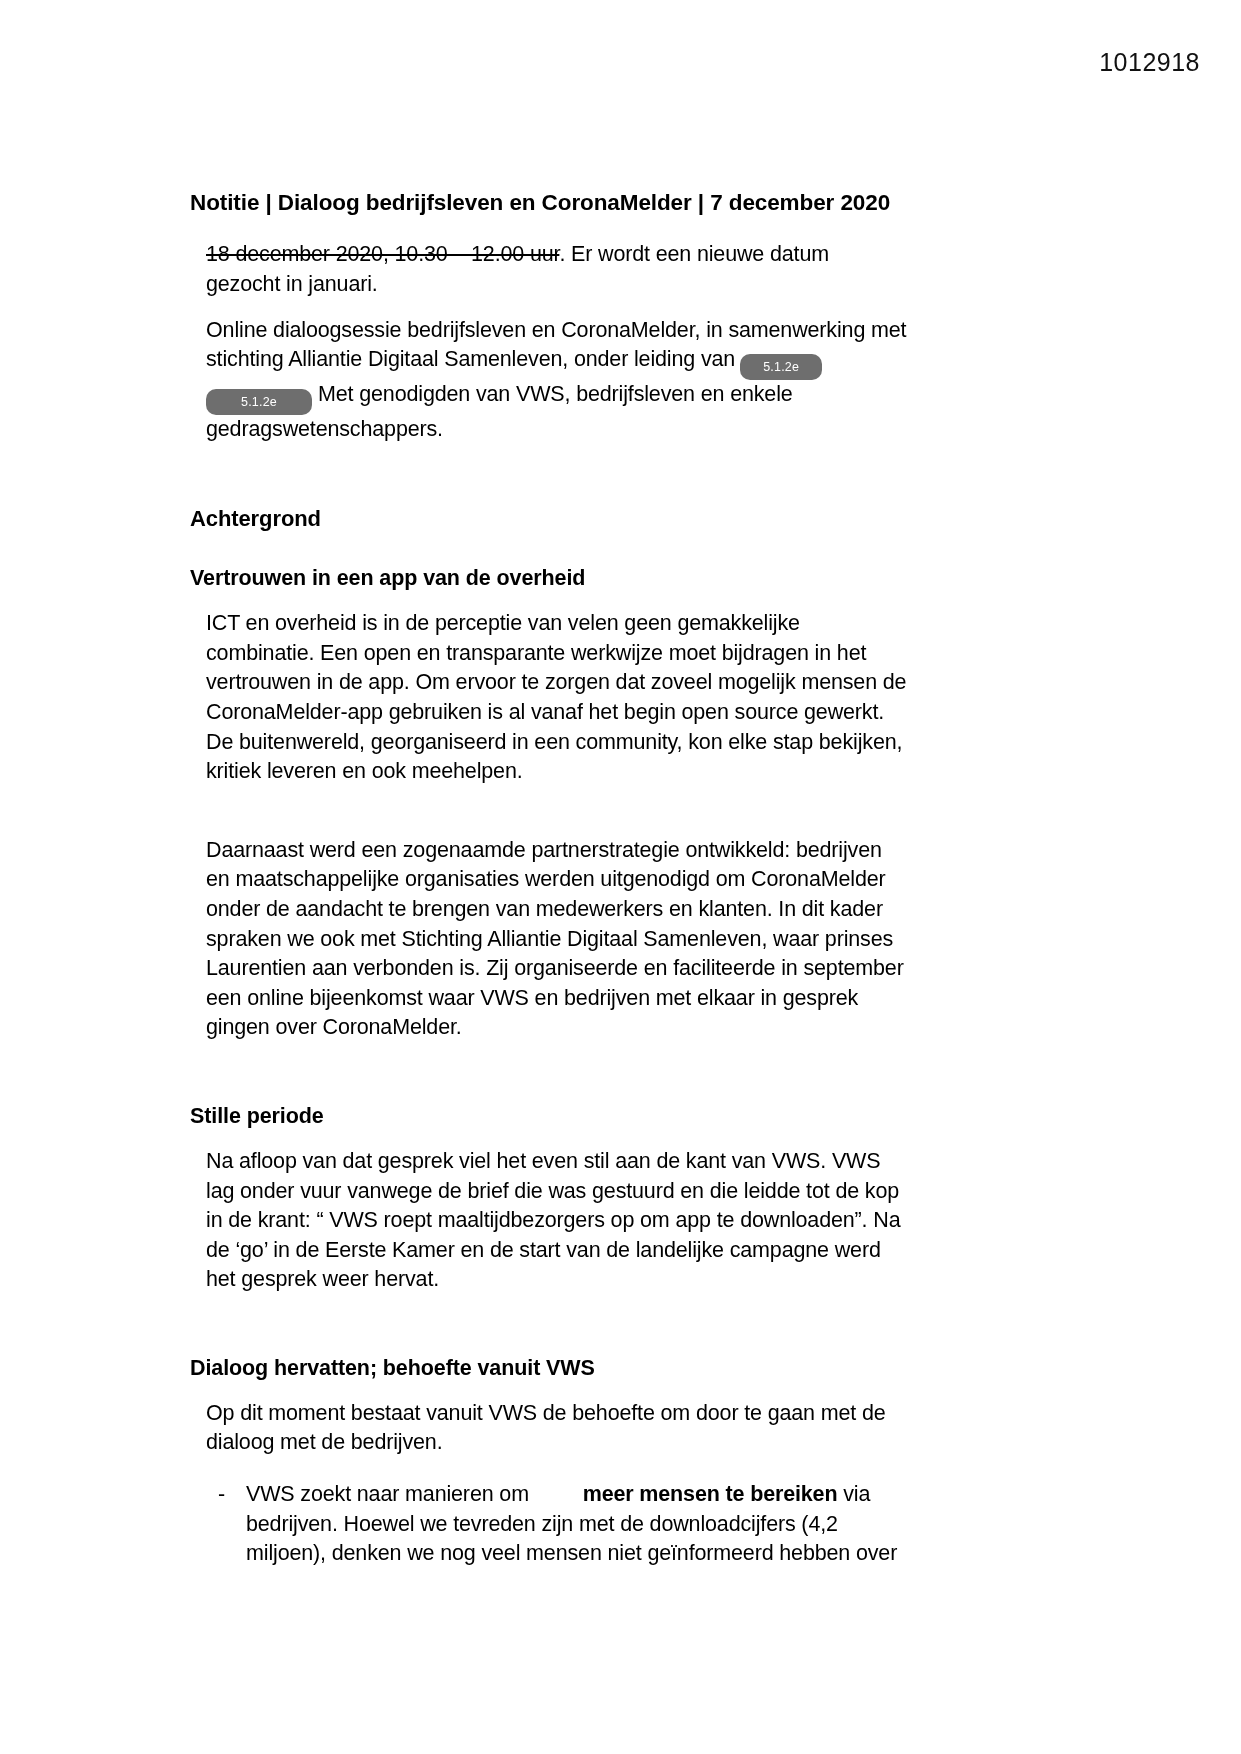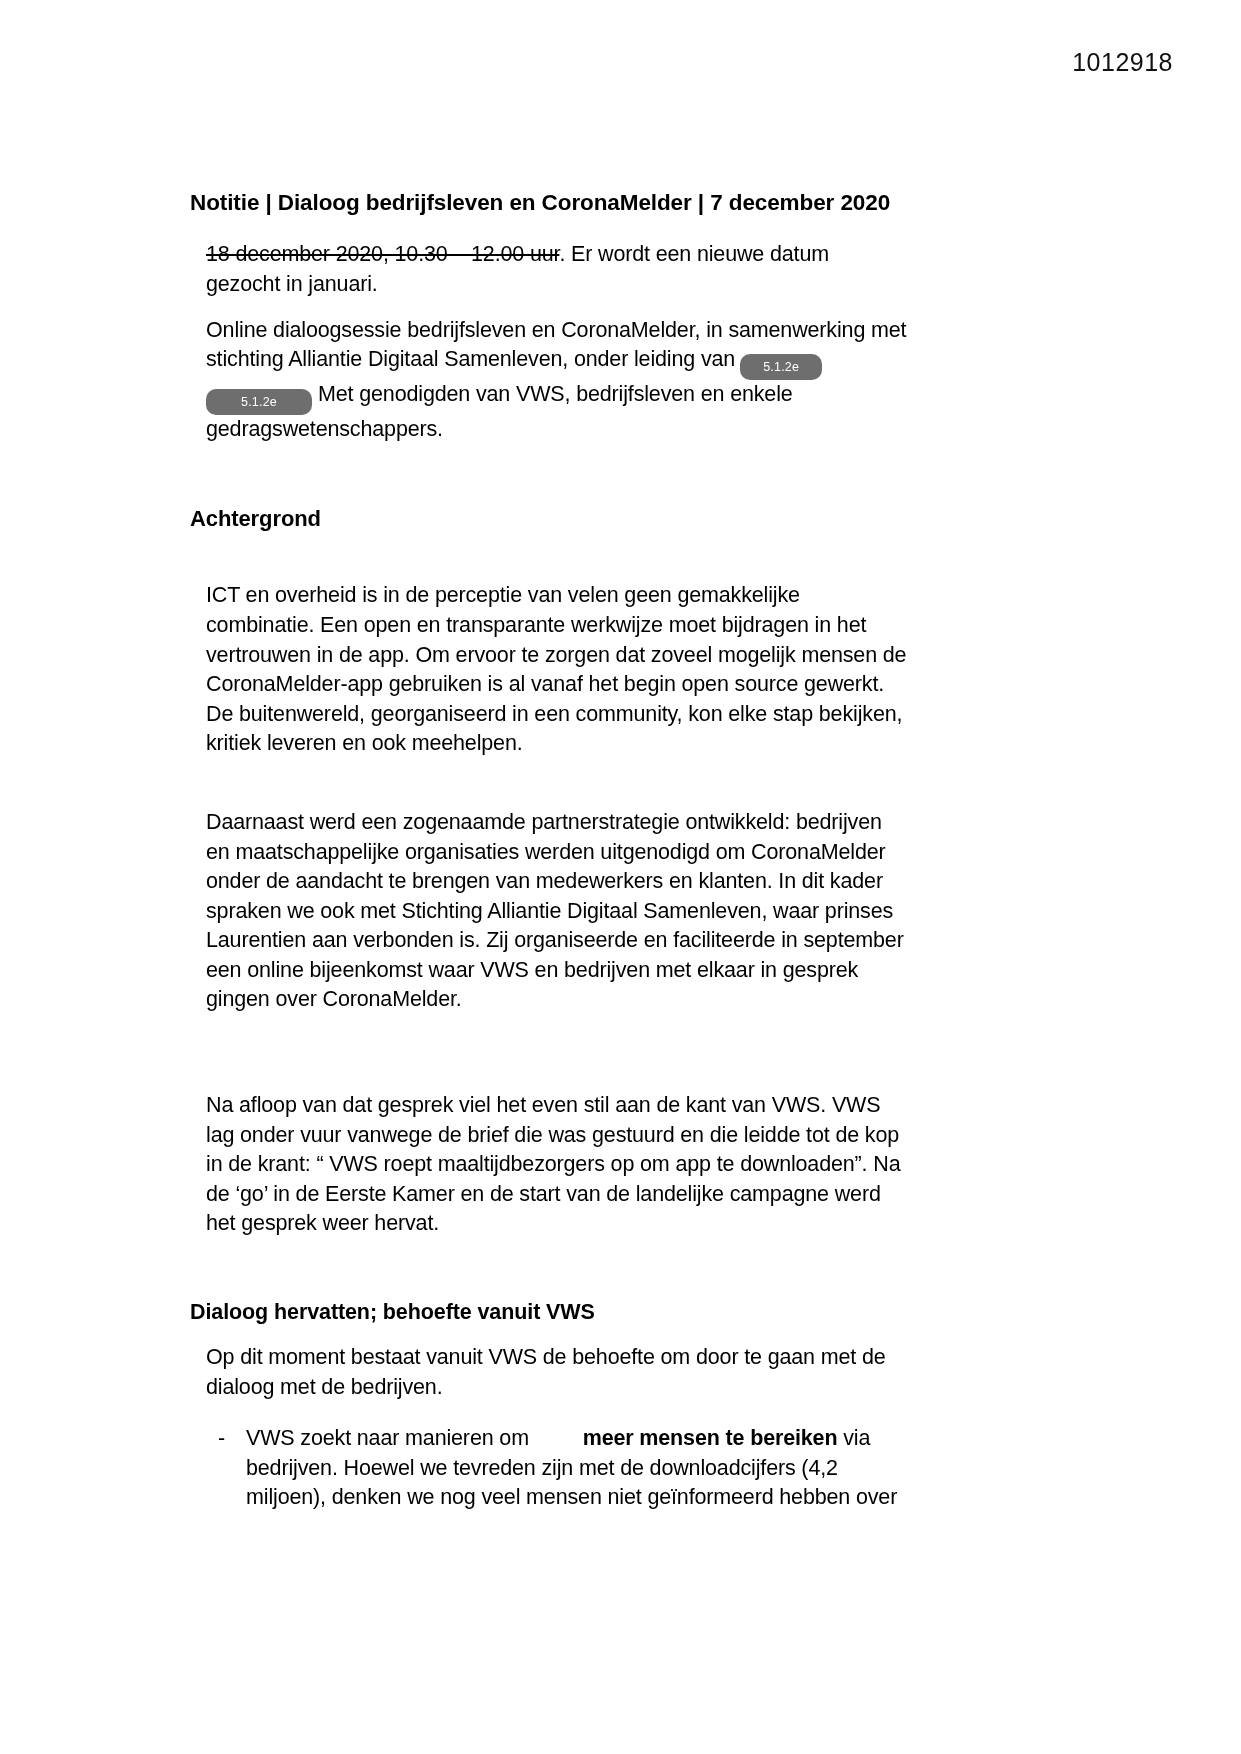--- a/index.html
+++ b/index.html
@@ -17,21 +17,21 @@
   }
   .page {
     position: relative;
     width: 1241px;
     height: 1754px;
     background: #ffffff;
   }
   .doc-number {
     position: absolute;
     top: 48px;
-    right: 68px;
+    right: 41px;
     font-size: 25px;
     letter-spacing: 0.5px;
     color: #111;
     font-family: "Liberation Sans", sans-serif;
   }
   .content {
     position: absolute;
     left: 190px;
     top: 188px;
     width: 733px;
@@ -124,28 +124,30 @@
     <p class="body-text"><span class="strike">18 december 2020, 10.30 – 12.00 uur</span><span>. Er wordt een nieuwe datum gezocht in januari.</span></p>
 
     <p class="body-text"><span>Online dialoogsessie bedrijfsleven en CoronaMelder, in samenwerking met stichting Alliantie Digitaal Samenleven, onder leiding van</span><span class="redaction r1">5.1.2e</span><br><span class="redaction r2">5.1.2e</span><span>Met genodigden van VWS, bedrijfsleven en enkele gedragswetenschappers.</span></p>
 
     <div class="spacer-lg"></div>
 
     <h2 class="section-heading">Achtergrond</h2>
 
     <div class="spacer-md"></div>
 
+    <h3 class="sub-heading">Vertrouwen in een app van de overheid</h3>
     <p class="body-text">ICT en overheid is in de perceptie van velen geen gemakkelijke combinatie. Een open en transparante werkwijze moet bijdragen in het vertrouwen in de app. Om ervoor te zorgen dat zoveel mogelijk mensen de CoronaMelder-app gebruiken is al vanaf het begin open source gewerkt. De buitenwereld, georganiseerd in een community, kon elke stap bekijken, kritiek leveren en ook meehelpen.</p>
 
     <div class="spacer-sm"></div>
 
     <p class="body-text">Daarnaast werd een zogenaamde partnerstrategie ontwikkeld: bedrijven en maatschappelijke organisaties werden uitgenodigd om CoronaMelder onder de aandacht te brengen van medewerkers en klanten. In dit kader spraken we ook met Stichting Alliantie Digitaal Samenleven, waar prinses Laurentien aan verbonden is. Zij organiseerde en faciliteerde in september een online bijeenkomst waar VWS en bedrijven met elkaar in gesprek gingen over CoronaMelder.</p>
 
     <div class="spacer-lg"></div>
 
+    <h3 class="sub-heading">Stille periode</h3>
     <p class="body-text">Na afloop van dat gesprek viel het even stil aan de kant van VWS. VWS lag onder vuur vanwege de brief die was gestuurd en die leidde tot de kop in de krant: “ VWS roept maaltijdbezorgers op om app te downloaden”. Na de ‘go’ in de Eerste Kamer en de start van de landelijke campagne werd het gesprek weer hervat.</p>
 
     <div class="spacer-lg"></div>
 
     <h3 class="sub-heading">Dialoog hervatten; behoefte vanuit VWS</h3>
     <p class="body-text">Op dit moment bestaat vanuit VWS de behoefte om door te gaan met de dialoog met de bedrijven.</p>
 
     <ul class="bullet-list">
       <li class="bullet-item">
         <span class="bullet-dash">-</span>

